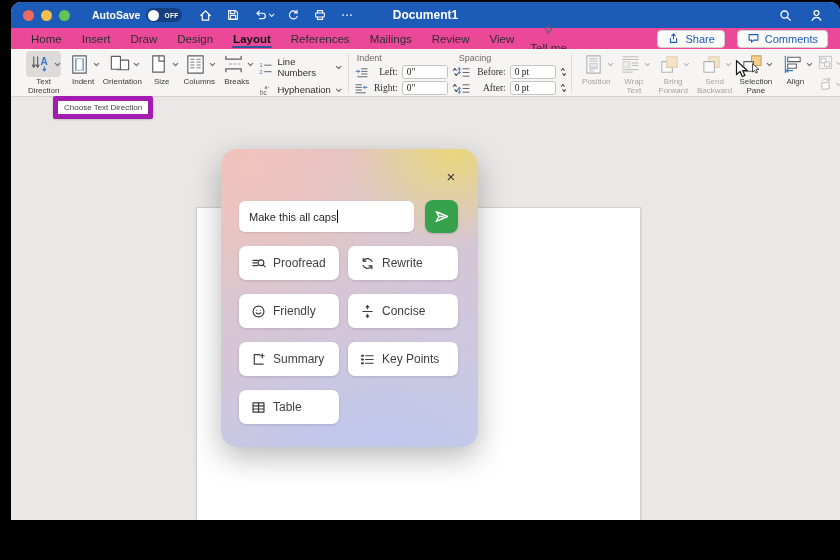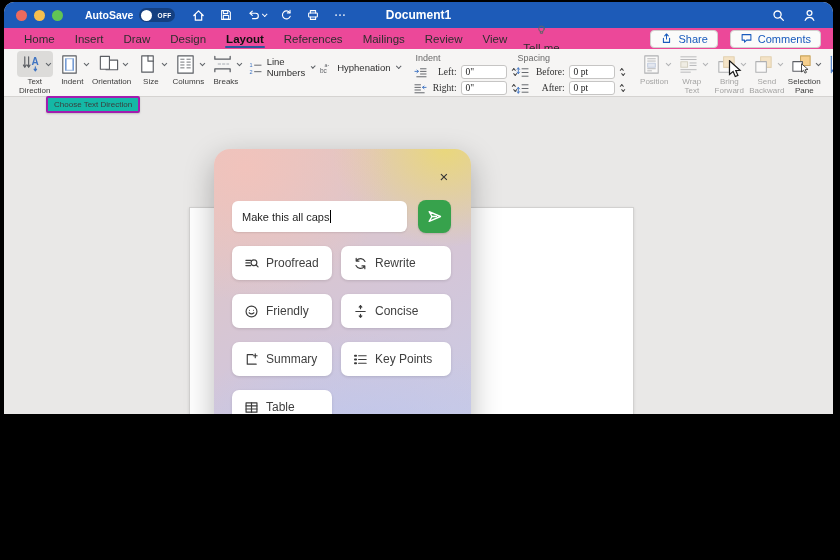--- a/index.html
+++ b/index.html
@@ -1,18 +1,18 @@
 <!DOCTYPE html>
 <html><head>
 <meta charset="utf-8">
 <style>
   html,body{margin:0;padding:0;background:#000;width:840px;height:560px;overflow:hidden;
     font-family:"Liberation Sans", sans-serif;-webkit-font-smoothing:antialiased;}
   *{box-sizing:border-box;}
-  .window{position:absolute;left:4px;top:2px;width:829px;height:412px;background:#f6f5f4;
+  .window{position:absolute;left:11px;top:2px;width:829px;height:518px;background:#f6f5f4;
     border-radius:10px 10px 0 0;overflow:hidden;}
   
   .titlebar{position:relative;height:26px;background:#1d5bb8;display:flex;align-items:center;}
   .traffic{display:flex;gap:7px;margin-left:12px;}
   .light{width:11px;height:11px;border-radius:50%;}
   .l-close{background:#ec6a5e;}.l-min{background:#f5bf4f;}.l-zoom{background:#61c454;}
   .autosave{display:flex;align-items:center;gap:6px;margin-left:22px;}
   .as-label{color:#fff;font-size:10.5px;font-weight:bold;}
   .toggle{width:36px;height:14px;border-radius:8px;background:rgba(0,0,0,.30);display:flex;align-items:center;position:relative;}
   .knob{width:11px;height:11px;background:#fff;border-radius:50%;margin-left:2px;}
@@ -35,40 +35,40 @@
   .pill-btn{display:flex;align-items:center;gap:5px;height:18px;padding:0 9px;border:1px solid #d2d0ce;border-radius:4px;
     font-size:11px;color:#185abd;background:#fbfbfa;}
   
   .ribbon{height:48px;background:#f6f5f4;border-bottom:1px solid #d5d3d1;display:flex;align-items:flex-start;padding:2px 0 0 12px;position:relative;}
   .rb{display:flex;flex-direction:column;align-items:center;margin:0 1px;color:#5b5e63;}
   .rb .icobox{height:26px;display:flex;align-items:center;gap:3px;padding:1px 3px;border-radius:4px;}
   .rb .icobox.hl{background:#dcdbd9;}
   .rb .rlabel{font-size:8px;line-height:8.8px;color:#3b3b3b;text-align:center;margin-top:1px;max-width:46px;}
   .rb.dis{opacity:.45;}
   .rb .chev{width:3.5px;height:3.5px;color:#5f6368;}
-  .stackgrp{display:flex;gap:5px;margin:5px 2px 0 4px;justify-content:flex-end;}
+  .stackgrp{display:flex;flex-direction:column;gap:5px;margin:5px 2px 0 4px;justify-content:flex-end;}
   .stackrow{display:flex;align-items:center;gap:5px;color:#5b5e63;}
   .stackrow .slabel{font-size:9.5px;color:#2f2f2f;}
   .rsep{width:1px;background:#dedcda;height:40px;margin:2px 6px 0 6px;align-self:flex-start;}
   .numgrp{display:flex;flex-direction:column;margin-top:2px;}
   .numgrp .gtitle{font-size:9px;color:#6a6a6a;margin:0 0 2px 2px;}
   .numrow{display:flex;align-items:center;gap:4px;margin-bottom:2px;color:#5b5e63;font-family:Liberation Serif, serif;}
   .numrow .nlabel{font-size:9.5px;color:#2f2f2f;text-align:right;}
   .ind .nlabel{width:26px;} .spc .nlabel{width:32px;}
   .field{width:46px;height:14px;background:#fff;border:1px solid #c6c5c4;border-radius:3px;font-size:9.5px;color:#222;
     display:flex;align-items:center;padding-left:4px;}
   .stepper{display:flex;flex-direction:column;gap:2px;align-items:center;color:#444;margin-left:2px;}
   .stepper .chev{width:3px;height:3px;}
   .extraCol{display:flex;flex-direction:column;gap:6px;margin:4px 0 0 4px;}
   .extraCol .xrow{display:flex;align-items:center;gap:3px;color:#8a8d92;opacity:.55;}
   
   .doc-area{position:relative;height:calc(558px - 95px);background:#e9e8e7;}
   .page{position:absolute;left:185px;top:110px;width:445px;height:400px;background:#fff;border:1px solid #d2d1d0;
     box-shadow:0 1px 3px rgba(0,0,0,.10);}
-  .tooltip{position:absolute;left:42px;top:-1px;background:#14b8a6;border:2px solid #a21caf;border-radius:2px;
+  .tooltip{position:absolute;left:42px;top:-1px;background:#ffffff;border:5px solid #a21caf;border-radius:2px;
     font-size:8px;color:#3c3c3c;padding:2px 6px;box-shadow:0 1px 2px rgba(0,0,0,.18);white-space:nowrap;}
   
   .dialog{position:absolute;left:210px;top:52px;width:257px;height:298px;border-radius:16px;
     box-shadow:0 10px 30px rgba(0,0,0,.28);
     background:
       radial-gradient(95% 75% at 12% 6%, #f1c3bc 0%, rgba(241,195,188,0) 60%),
       radial-gradient(80% 60% at 90% 0%, #e9d77c 0%, rgba(233,215,124,0) 55%),
       radial-gradient(120% 75% at 55% 108%, #bdc6ee 0%, rgba(189,198,238,0) 62%),
       linear-gradient(155deg, #e4c6bf 0%, #d4c6d8 55%, #c7cbe8 100%);}
   .dlg-close{position:absolute;right:19px;top:20px;width:16px;height:16px;border:none;background:transparent;

